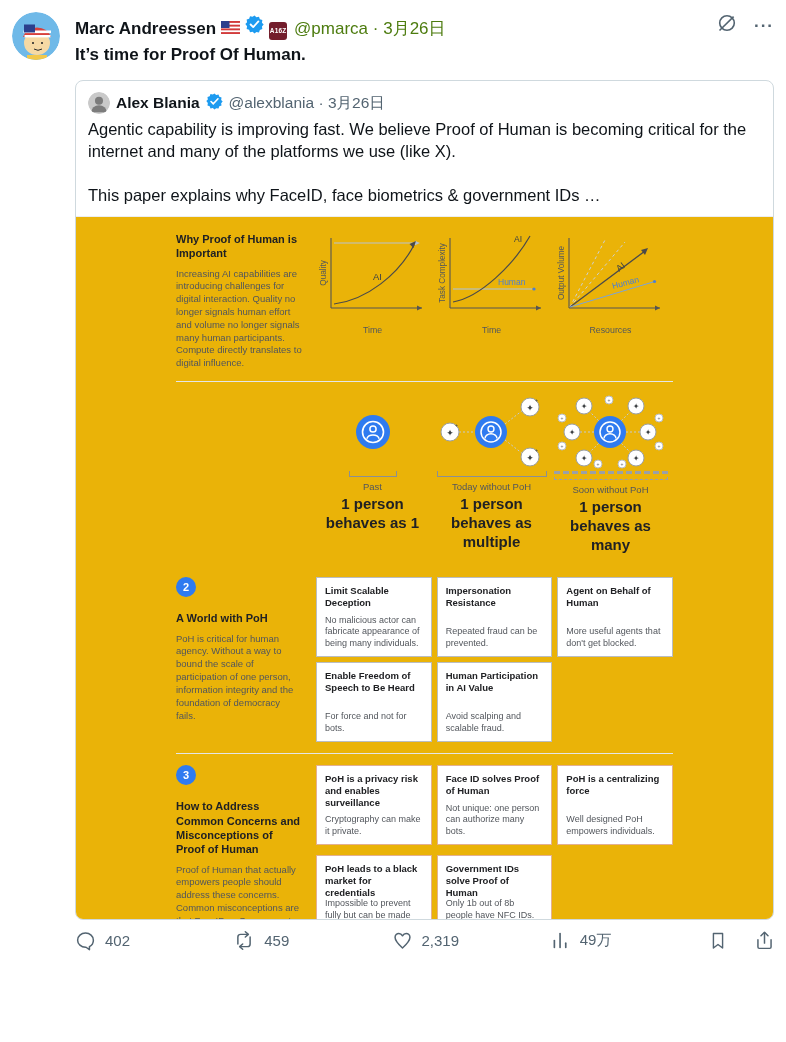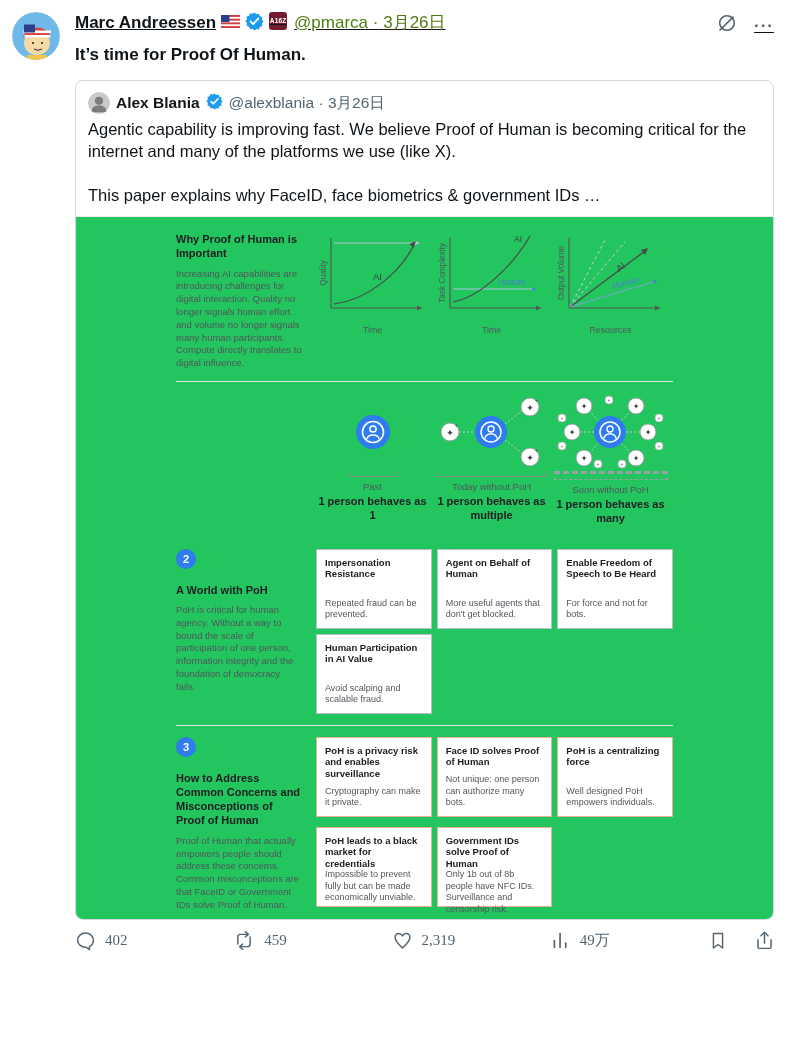--- a/index.html
+++ b/index.html
@@ -1,40 +1,40 @@
 <!DOCTYPE html>
 <html><head>
 <meta charset="utf-8">
 <style>
   html,body{margin:0;padding:0;background:#fff;width:786px;height:1042px;overflow:hidden;
     font-family:"Liberation Sans","DejaVu Sans",sans-serif;color:#0f1419;-webkit-font-smoothing:antialiased;}
   .tweet{padding:12px 12px 0 12px;display:flex;}
   .avatar-col{width:48px;flex:0 0 48px;}
   .avatar{width:48px;height:48px;border-radius:50%;overflow:hidden;display:block;}
   .main-col{flex:1;margin-left:15px;min-width:0;}
-  .name-row{display:flex;align-items:flex-start;gap:5px;font-size:17px;line-height:22px;text-decoration:underline;}
+  .name-row{display:flex;align-items:flex-end;gap:5px;font-size:17px;line-height:22px;}
   .name{font-weight:bold;white-space:nowrap;}
   .flag{display:inline-block;}
   .badge16z{width:18px;height:18px;border-radius:3px;background:#731d2c;color:#fff;font-size:6.5px;
     font-weight:bold;display:flex;align-items:center;justify-content:center;letter-spacing:.2px;}
   .handle{color:#4d7c0f;font-weight:400;white-space:nowrap;margin-left:2px;}
   .spacer{flex:1;}
   .hdr-icons{display:flex;align-items:center;gap:16px;color:#536471;}
   .dots{font-size:17px;font-weight:bold;letter-spacing:1px;color:#536471;line-height:10px;}
   .tweet-text{font-size:17px;font-weight:bold;line-height:24px;margin-top:3px;}
   .quote-card{margin-top:13px;border:1px solid #cfd9de;border-radius:8px;overflow:hidden;background:#fff;}
   .q-header{display:flex;align-items:center;gap:6px;padding:11px 12px 0 12px;font-size:15.5px;}
   .q-avatar{width:22px;height:22px;border-radius:50%;overflow:hidden;}
   .q-name{font-weight:bold;}
   .q-handle{color:#536471;}
   .q-text{padding:4px 12px 10px 12px;font-size:16.5px;line-height:22px;color:#0f1419;}
   .q-text p{margin:0 0 0 0;}
   .q-text p + p{margin-top:22px;}
   
-  .infographic{border-top:1px solid #eceef0;background:#22c55e;padding:4px 100px 0 100px;
+  .infographic{border-top:1px solid #eceef0;background:#eab308;padding:4px 100px 0 100px;
     color:#202124;height:703px;overflow:hidden;box-sizing:border-box;}
   .ig-row{display:flex;padding:11px 0;}
   .ig-row + .ig-row{border-top:1px solid #e4e6e8;}
   .ig-left{width:140px;flex:0 0 140px;padding-right:14px;box-sizing:border-box;}
   .ig-h{font-size:11px;font-weight:bold;line-height:1.3;color:#202124;}
   .ig-b{font-size:9.5px;line-height:1.35;color:#52565c;margin-top:7px;}
   .ig-num{width:20px;height:20px;border-radius:50%;background:#2f7bf0;color:#fff;font-size:11px;
     font-weight:bold;display:flex;align-items:center;justify-content:center;margin-bottom:14px;}
   .ig-right{flex:1;display:flex;gap:6px;}
   .chart{width:113px;text-align:center;}
@@ -48,24 +48,24 @@
   
   .scen-row{display:flex;padding:12px 0;border-top:1px solid #e4e6e8;}
   .scen-left{width:140px;flex:0 0 140px;}
   .scen-groups{flex:1;display:flex;gap:6px;}
   .scen{width:113px;text-align:center;}
   .scen .art{height:76px;display:flex;align-items:center;justify-content:center;}
   .bracket{height:5px;border-left:1px solid #8a8f94;border-right:1px solid #8a8f94;
     border-bottom:1px solid #8a8f94;margin:1px auto 4px auto;}
   .bracket.dashed{border-style:dashed;border-color:#9aa0a6;}
   .scen .cap{font-size:9.5px;color:#52565c;}
-  .scen .sub{font-size:11px;font-weight:bold;color:#202124;margin-top:3px;line-height:1.25;}
+  .scen .sub{font-size:15px;font-weight:bold;color:#202124;margin-top:3px;line-height:1.25;}
   
   .actions{display:flex;align-items:center;margin-left:75px;margin-right:11px;
-    padding:10px 0 12px 0;color:#536471;font-family:Liberation Serif, serif;}
+    padding:10px 0 12px 0;color:#536471;}
   .act{display:flex;align-items:center;gap:9px;font-size:15px;flex:1;}
   .act-right{display:flex;align-items:center;gap:26px;flex:0 0 auto;}
   .act svg,.act-right svg{display:block;}
   svg text{font-family:"Liberation Sans","DejaVu Sans",sans-serif;}
 </style>
 </head>
 <body>
 
 <div class="tweet">
   <div class="avatar-col">
@@ -309,20 +309,24 @@
         </div>
 
         <div class="ig-row">
           <div class="ig-left">
             <div class="ig-num">2</div>
             <div class="ig-h">A World with PoH</div>
             <div class="ig-b">PoH is critical for human agency. Without a way to bound the scale of participation of one person, information integrity and the foundation of democracy fails.</div>
           </div>
           <div class="boxgrid">
             <div class="igbox">
+                <div class="t">Limit Scalable Deception</div>
+                <div class="d">No malicious actor can fabricate appearance of being many individuals.</div>
+              </div>
+            <div class="igbox">
                 <div class="t">Impersonation Resistance</div>
                 <div class="d">Repeated fraud can be prevented.</div>
               </div>
             <div class="igbox">
                 <div class="t">Agent on Behalf of Human</div>
                 <div class="d">More useful agents that don't get blocked.</div>
               </div>
             <div class="igbox">
                 <div class="t">Enable Freedom of Speech to Be Heard</div>
                 <div class="d">For force and not for bots.</div>

